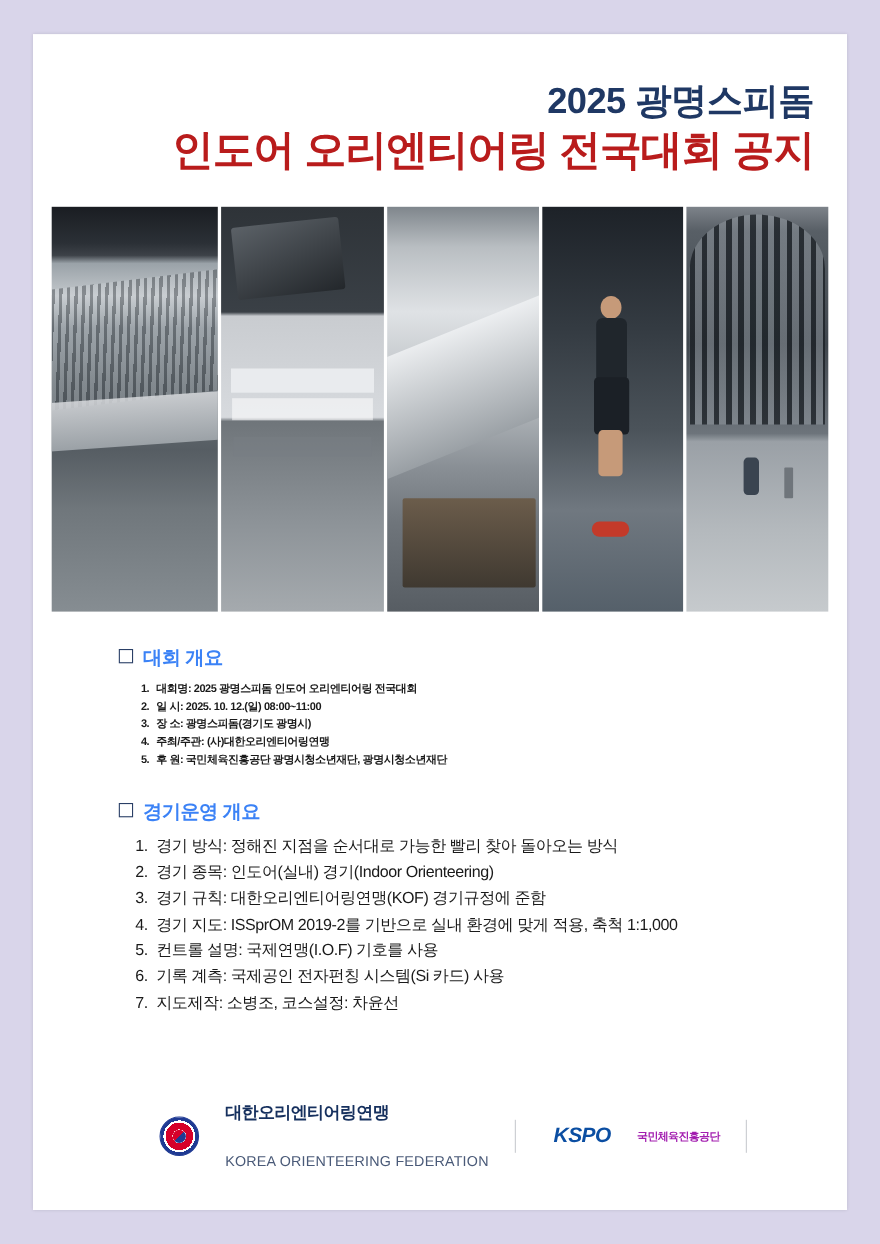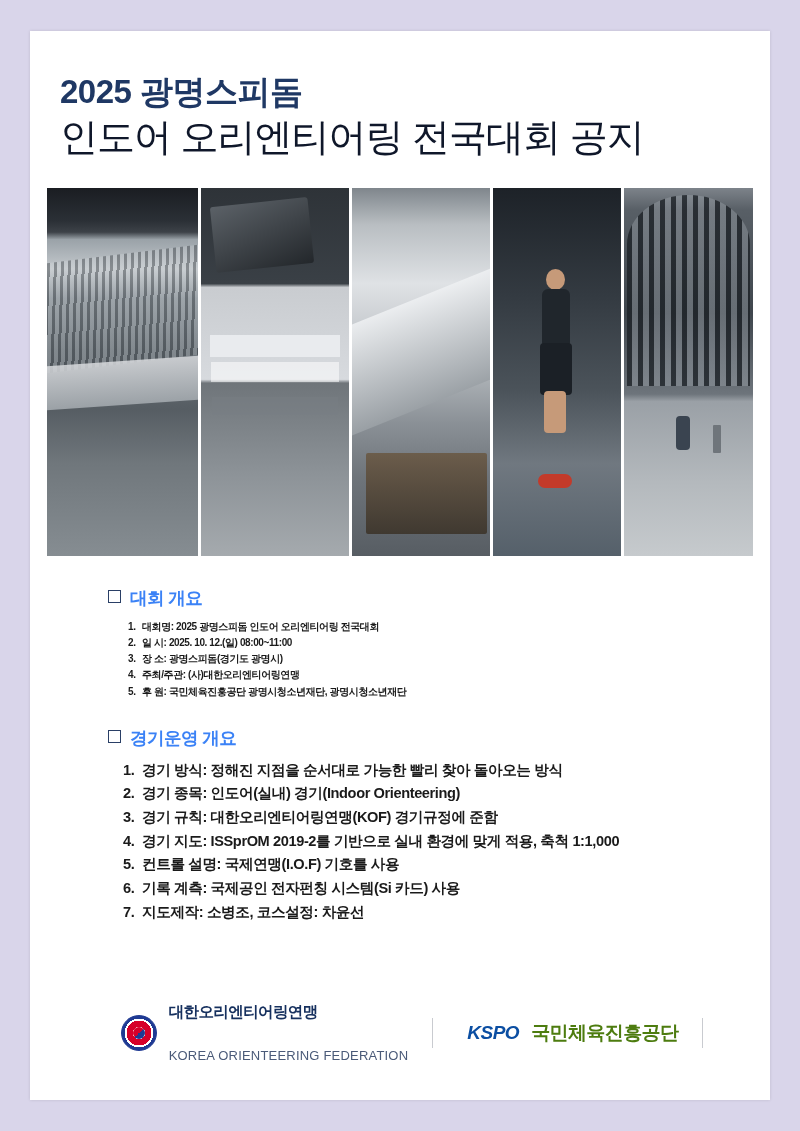--- a/index.html
+++ b/index.html
@@ -19,33 +19,33 @@
     top: 31px;
     width: 740px;
     height: 1069px;
     background: #ffffff;
     box-shadow: 0 0 3px rgba(0,0,0,0.12);
   }
 
   
   .title-block {
     padding: 40px 30px 18px 30px;
-    text-align: left;
+    text-align: right;
   }
   .title-line-1 {
     font-size: 33px;
     font-weight: bold;
     color: #1f3864;
     letter-spacing: -0.5px;
     line-height: 1.25;
   }
   .title-line-2 {
     font-size: 38px;
-    font-weight: normal;
-    color: #0f172a;
+    font-weight: bold;
+    color: #b91c1c;
     letter-spacing: -1px;
     line-height: 1.25;
     margin-top: 2px;
   }
 
   
   .photo-strip {
     display: flex;
     width: 706px;
     height: 368px;
@@ -203,41 +203,40 @@
     margin: 0;
     padding: 0 0 0 30px;
     list-style: decimal;
   }
   ol.items li {
     font-size: 14.6px;
     color: #1a1a1a;
     line-height: 1.62;
     letter-spacing: -0.4px;
     padding-left: 4px;
-    font-weight: bold;
   }
   ol.items.bold li {
     font-weight: bold;
     font-size: 10px;
   }
 
   
   .logos {
     position: absolute;
     left: 0; right: 0;
     bottom: 36px;
     display: flex;
     align-items: center;
     justify-content: center;
     gap: 0;
   }
   .logo {
     display: flex;
     align-items: center;
-    gap: 12px;
+    gap: 24px;
     padding: 0 24px;
   }
   .divider {
     width: 1px;
     height: 30px;
     background: #c9cbd0;
   }
   .mark-kof {
     width: 34px; height: 34px; border-radius: 50%;
     background: radial-gradient(circle at 50% 50%, #ffffff 0 26%, #d6002a 26% 52%, #ffffff 52% 60%, #1f3a93 60% 100%);
@@ -254,21 +253,21 @@
   .logo-text-main {
     font-size: 15.5px; font-weight: bold; color: #16305e; letter-spacing: -0.6px; line-height: 1.15;
   }
   .logo-text-sub {
     font-size: 13px; color: #4a5a78; letter-spacing: 0.2px; line-height: 1.2; margin-top: 28px;
   }
   .kspo-word {
     font-size: 19px; font-weight: bold; font-style: italic; color: #0b4ea2; letter-spacing: -0.5px; margin-left: 10px;
   }
   .kspo-name {
-    font-size: 19px; font-weight: bold; color: #4d7c0f; letter-spacing: -0.6px;
+    font-size: 10px; font-weight: bold; color: #a21caf; letter-spacing: -0.6px;
   }
   .mark-gm {
     width: 36px; height: 36px; position: relative;
   }
   .mark-gm .star {
     position: absolute; left: 0; top: 3px;
     width: 0; height: 0;
     border-left: 9px solid transparent;
     border-right: 9px solid transparent;
     border-bottom: 24px solid #f0b429;

